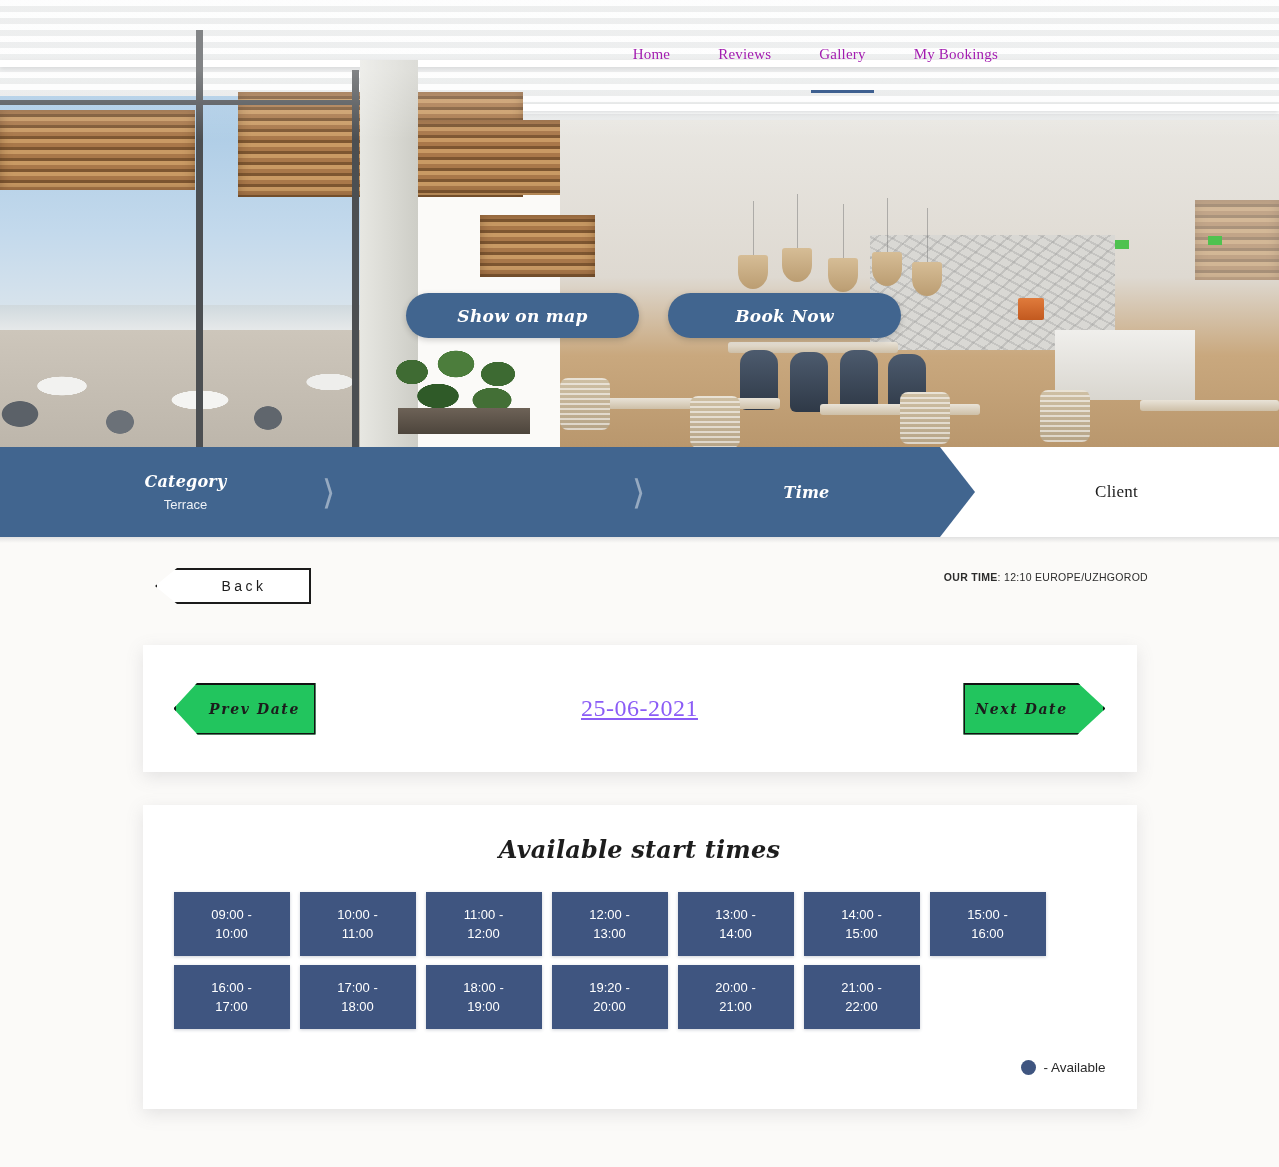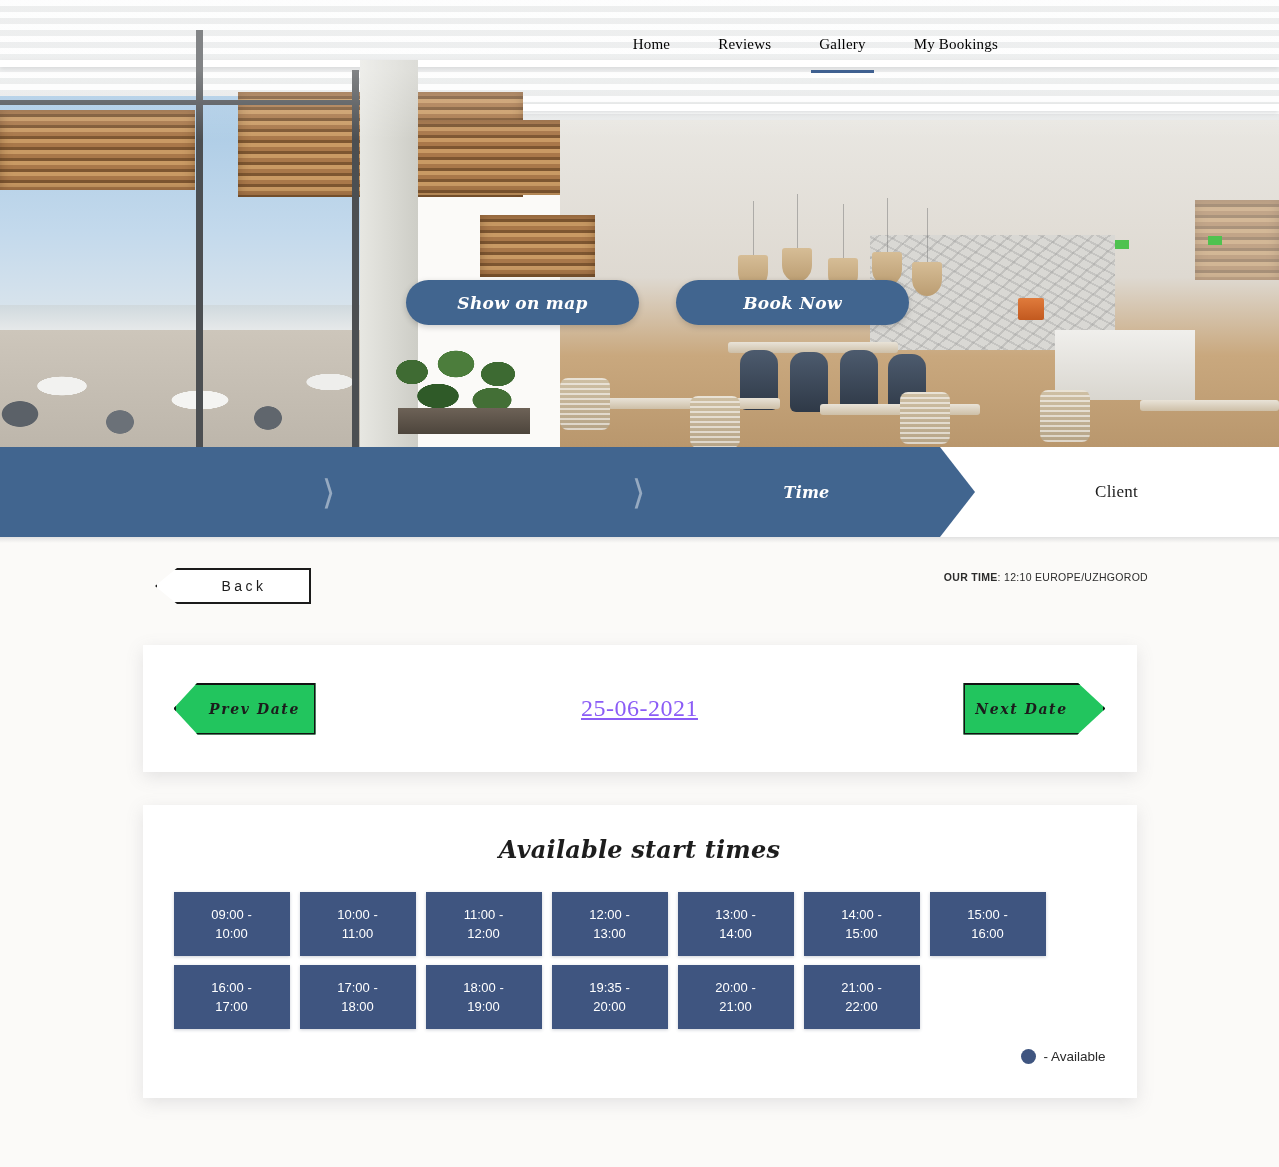--- a/index.html
+++ b/index.html
@@ -129,32 +129,32 @@
     background: linear-gradient(to bottom, rgba(255,255,255,.30) 0 70px, rgba(255,255,255,0) 140px);
   }
 
   
   .nav {
     position: absolute; top: 30px; left: 0; width: 1279px;
     display: flex; justify-content: flex-end; gap: 0; padding-right: 257px;
   }
   .nav-item {
     font-family: "Liberation Serif", serif;
-    font-size: 15px; color: #000000; padding: 6px 24px;
+    font-size: 15px; color: #a21caf; padding: 16px 24px;
     position: relative; letter-spacing: .2px;
     text-shadow: 0 1px 2px rgba(255,255,255,.7);
     cursor: pointer;
   }
   .nav-item.active::after {
     content: ""; position: absolute; left: 16px; right: 16px; bottom: -14px;
     height: 3px; background: #3f6090;
   }
 
   
-  .hero-cta { position: absolute; top: 280px; left: 406px; display: flex; gap: 37px; }
+  .hero-cta { position: absolute; top: 293px; left: 406px; display: flex; gap: 29px; }
   .cta-btn {
     width: 233px; height: 45px; border-radius: 23px;
     background: #41658f;
     display: flex; align-items: center; justify-content: center;
     color: #fff; font-family: "DejaVu Serif", serif;
     font-style: italic; font-weight: bold; font-size: 17px;
     letter-spacing: .3px; cursor: pointer; border: none;
     box-shadow: 0 2px 6px rgba(0,0,0,.18);
   }
 
@@ -260,21 +260,21 @@
     display: flex; flex-wrap: wrap; gap: 9px 10px;
   }
   .slot {
     width: 116px; height: 64px; background: #3f5580; color: #ffffff;
     display: flex; flex-direction: column; align-items: center; justify-content: center;
     font-size: 13px; line-height: 19px; cursor: pointer; border: none;
     box-shadow: 0 1px 3px rgba(60,70,95,.25);
   }
   .legend {
     display: flex; align-items: center; justify-content: flex-end;
-    gap: 7px; margin-top: 20px; padding-right: 0;
+    gap: 7px; margin-top: 31px; padding-right: 0;
   }
   .legend-dot {
     width: 15px; height: 15px; border-radius: 50%; background: #3f5580;
     display: inline-block;
   }
   .legend-text { font-size: 13.5px; color: #2a2a2a; }
 </style>
 </head>
 <body>
 
@@ -347,20 +347,24 @@
 
     <div class="hero-cta">
       <button class="cta-btn">Show on map</button>
       <button class="cta-btn">Book Now</button>
     </div>
   </div>
 
   <div class="steps">
     <div class="steps-blue"></div>
 
+    <div class="step" style="left:72px;width:227px;">
+      <div class="step-title">Category</div>
+      <div class="step-sub">Terrace</div>
+    </div>
     <div class="chev" style="left:322px;">⟩</div>
 
     <div class="chev" style="left:632px;">⟩</div>
 
     <div class="step" style="left:693px;width:227px;">
       <div class="step-title">Time</div>
     </div>
 
     <div class="step client" style="left:1003px;width:227px;">
       <div class="step-title">Client</div>
@@ -426,21 +430,21 @@
           </button>
           <button class="slot">
             <span>17:00 -</span>
             <span>18:00</span>
           </button>
           <button class="slot">
             <span>18:00 -</span>
             <span>19:00</span>
           </button>
           <button class="slot">
-            <span>19:35 -</span>
+            <span>19:20 -</span>
             <span>20:00</span>
           </button>
           <button class="slot">
             <span>20:00 -</span>
             <span>21:00</span>
           </button>
           <button class="slot">
             <span>21:00 -</span>
             <span>22:00</span>
           </button>

